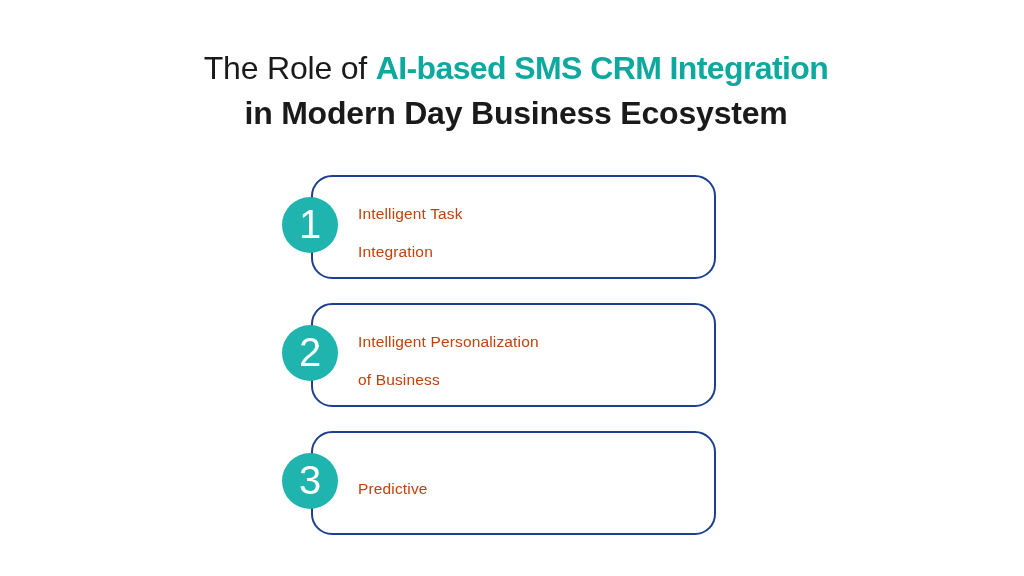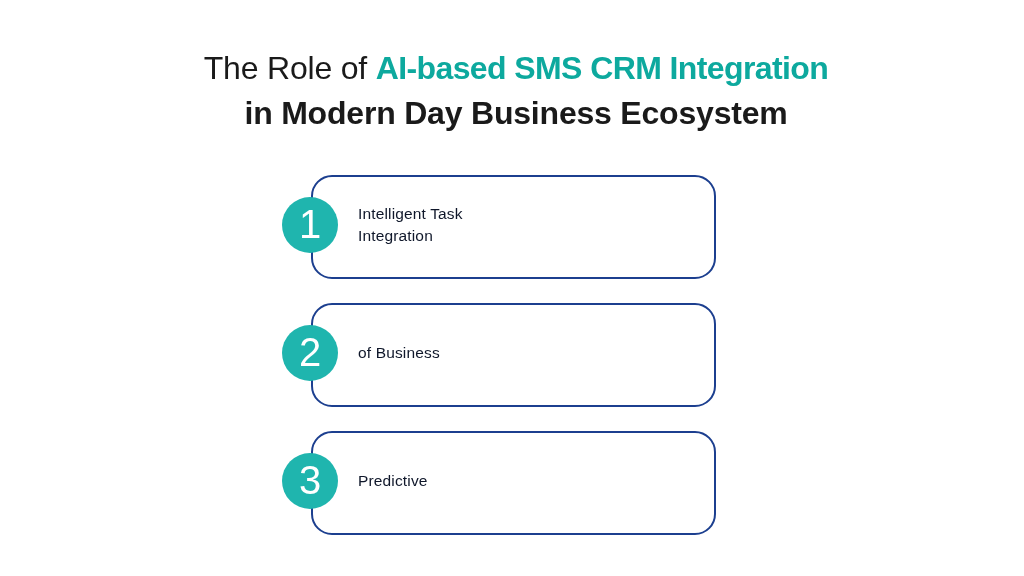--- a/index.html
+++ b/index.html
@@ -117,24 +117,25 @@
     width: 320px;
     display: flex;
     flex-direction: column;
     justify-content: center;
     z-index: 3;
   }
   .card-text-line {
     display: block;
     font-size: 15.5px;
     line-height: 22px;
-    color: #0f172a;
+    color: #c2410c;
     font-weight: 400;
     letter-spacing: 0.15px;
     white-space: nowrap;
+    margin-top: 16px;
   }
 </style>
 </head>
 <body>
 
 <div class="infographic">
 
   <div class="title-block">
     <span class="title-line title-line-1"><span class="title-plain">The Role of </span><span class="title-accent">AI-based SMS CRM Integration</span></span>
     <span class="title-line title-line-2">in Modern Day Business Ecosystem</span>
@@ -152,20 +153,21 @@
         <span class="card-text-line">Integration</span>
       </div>
     </div>
 
     <div class="card-row">
       <div class="card-box"></div>
       <div class="card-badge">
         <span class="card-badge-number">2</span>
       </div>
       <div class="card-text">
+        <span class="card-text-line">Intelligent Personalization</span>
         <span class="card-text-line">of Business</span>
       </div>
     </div>
 
     <div class="card-row">
       <div class="card-box"></div>
       <div class="card-badge">
         <span class="card-badge-number">3</span>
       </div>
       <div class="card-text">

